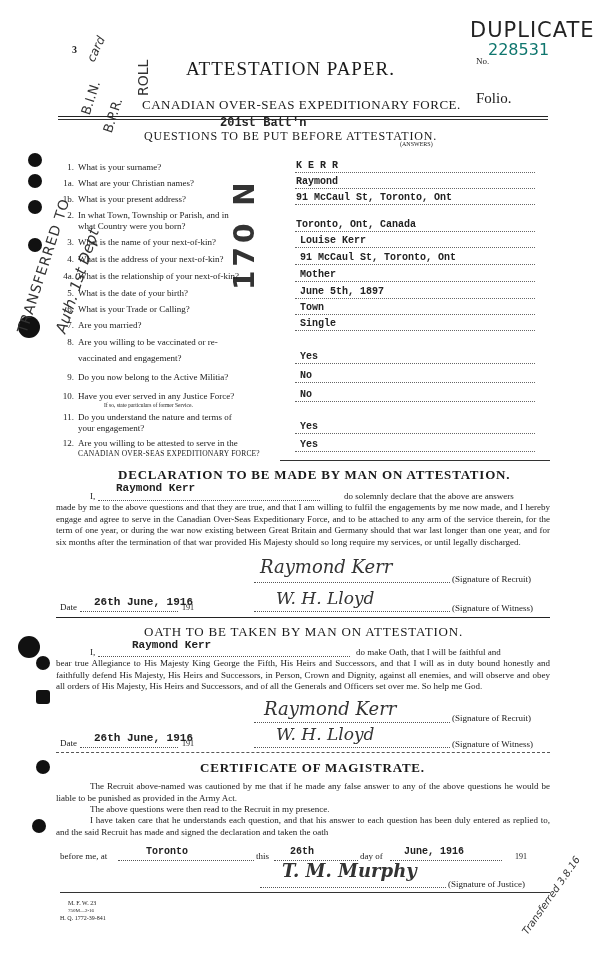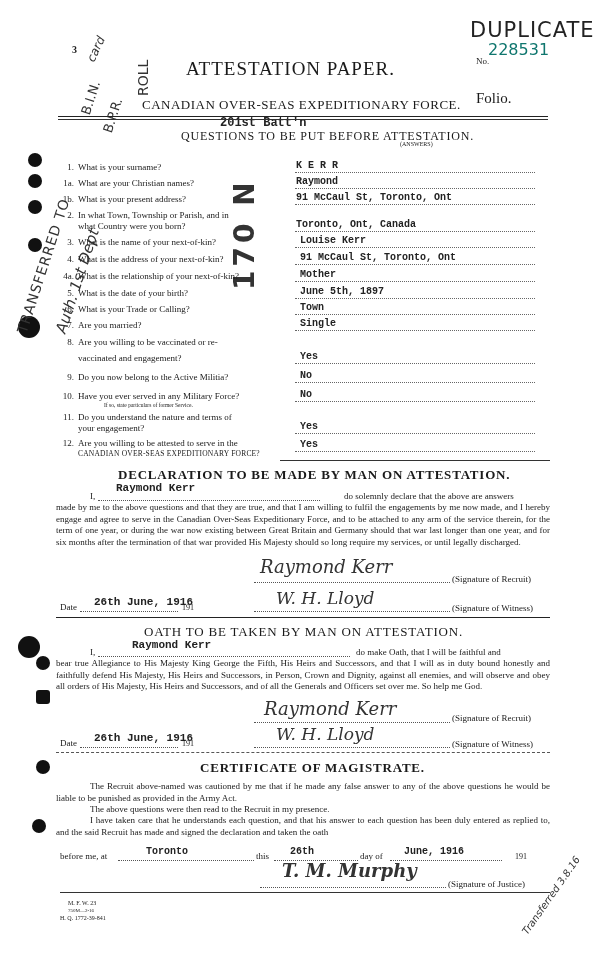--- a/index.html
+++ b/index.html
@@ -57,21 +57,21 @@
 <div class="abs" style="left:488px;top:40px;font-size:16px;font-family:'DejaVu Sans',sans-serif;color:#0f766e;">228531</div>
 <div class="abs" style="left:476px;top:90px;font-size:15px;">Folio.</div>
 
 <div class="abs title" style="left:186px;top:58px;">ATTESTATION PAPER.</div>
 <div class="abs tw" style="left:220px;top:80px;font-size:12px;margin-top:36px;">201st Batt'n</div>
 <div class="abs subtitle" style="left:142px;top:97px;">CANADIAN OVER-SEAS EXPEDITIONARY FORCE.</div>
 
 <div class="rule" style="left:58px;top:116px;width:490px;"></div>
 <div class="rule thin" style="left:58px;top:119px;width:490px;"></div>
 
-<div class="abs sec-title" style="left:144px;top:129px;font-weight:normal;font-size:12px;margin-left:37px;">QUESTIONS TO BE PUT BEFORE ATTESTATION.</div>
+<div class="abs sec-title" style="left:144px;top:129px;font-weight:normal;font-size:12px;">QUESTIONS TO BE PUT BEFORE ATTESTATION.</div>
 <div class="abs" style="left:400px;top:141px;font-size:6px;">(ANSWERS)</div>
 
 <div class="abs q" style="left:56px;top:161px;"><span class="num">1.</span><span>What is your surname?</span></div>
 <div class="ansline" style="top:161px;"></div>
 <div class="abs tw ans" style="left:296px;top:160px;">K E R R</div>
 
 <div class="abs q" style="left:56px;top:177px;"><span class="num">1a.</span><span>What are your Christian names?</span></div>
 <div class="ansline" style="top:177px;"></div>
 <div class="abs tw ans" style="left:296px;top:176px;">Raymond</div>
 
@@ -110,21 +110,21 @@
 
 <div class="abs q" style="left:56px;top:336px;"><span class="num">8.</span><span>Are you willing to be vaccinated or re-</span></div>
 <div class="abs q" style="left:78px;top:352px;">vaccinated and engagement?</div>
 <div class="ansline" style="top:352px;"></div>
 <div class="abs tw ans" style="left:300px;top:351px;">Yes</div>
 
 <div class="abs q" style="left:56px;top:371px;"><span class="num">9.</span><span>Do you now belong to the Active Militia?</span></div>
 <div class="ansline" style="top:371px;"></div>
 <div class="abs tw ans" style="left:300px;top:370px;">No</div>
 
-<div class="abs q" style="left:56px;top:390px;"><span class="num">10.</span><span>Have you ever served in any Military Force?</span></div>
+<div class="abs q" style="left:56px;top:390px;"><span class="num">10.</span><span>Have you ever served in any Justice Force?</span></div>
 <div class="abs" style="left:104px;top:402px;font-size:5.5px;">If so, state particulars of former Service.</div>
 <div class="ansline" style="top:390px;"></div>
 <div class="abs tw ans" style="left:300px;top:389px;">No</div>
 
 <div class="abs q" style="left:56px;top:411px;"><span class="num">11.</span><span>Do you understand the nature and terms of</span></div>
 <div class="abs q" style="left:78px;top:422px;">your engagement?</div>
 <div class="ansline" style="top:422px;"></div>
 <div class="abs tw ans" style="left:300px;top:421px;">Yes</div>
 
 <div class="abs q" style="left:56px;top:437px;"><span class="num">12.</span><span>Are you willing to be attested to serve in the</span></div>

